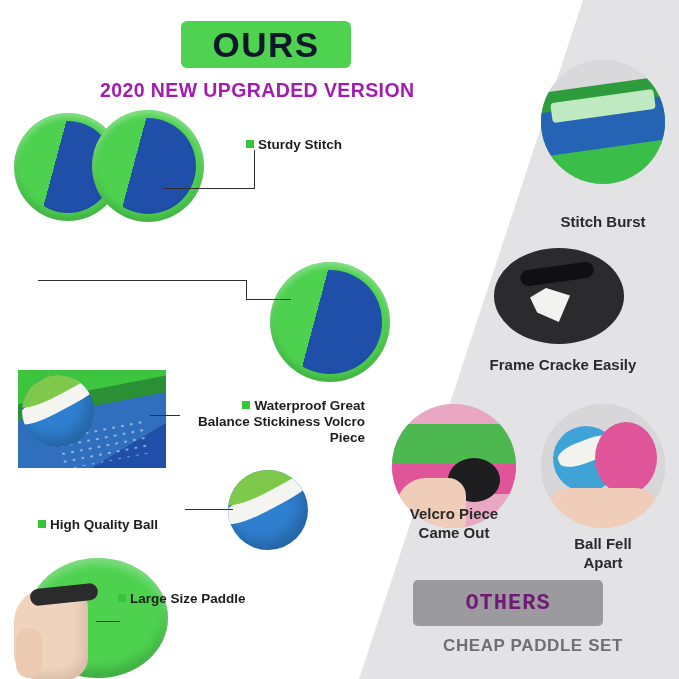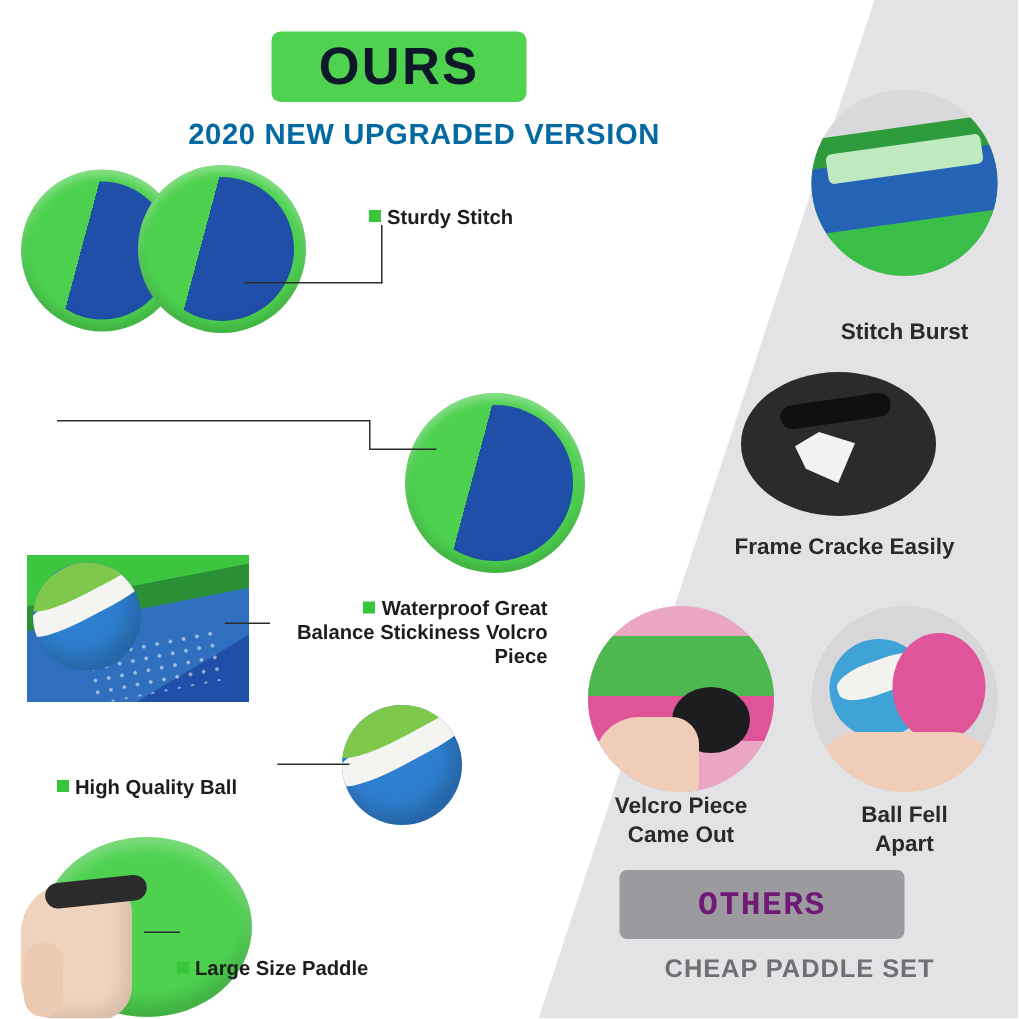--- a/index.html
+++ b/index.html
@@ -44,24 +44,24 @@
     color: #0f172a;
     font-size: 35px;
     font-weight: bold;
     letter-spacing: 1.5px;
   }
   .ours-sub {
     position: absolute;
     left: 100px;
     top: 79px;
     width: 340px;
-    text-align: right;
+    text-align: left;
     font-size: 19.5px;
     font-weight: bold;
-    color: #0369a1;
+    color: #a21caf;
     letter-spacing: 0.4px;
   }
 
   
   .others-badge {
     position: absolute;
     left: 413px;
     top: 580px;
     width: 190px;
     height: 46px;
@@ -286,21 +286,21 @@
 
     <div style="position:absolute; left:0px; top:40px; width:74px; height:92px;
                 background:#f0d3bd; border-radius:34px 20px 22px 26px;
                 box-shadow: inset -6px -6px 10px rgba(0,0,0,0.10);"></div>
     <div style="position:absolute; left:2px; top:80px; width:26px; height:50px;
                 background:#ecc9b1; border-radius:14px;"></div>
 
     <div style="position:absolute; left:16px; top:38px; width:68px; height:17px;
                 background:#2b2b2b; border-radius:9px; transform: rotate(-6deg);"></div>
   </div>
-  <div class="lbl" style="left:118px; top:638px;text-align:center;">
+  <div class="lbl" style="left:118px; top:591px;text-align:center;">
     <span class="bullet"></span><span>Large Size Paddle</span>
   </div>
   <div class="line hline" style="left:96px; top:621px; width:24px;"></div>
 
   <div class="photo" style="left:541px; top:60px; width:124px; height:124px;">
     <div class="inner" style="background:#d9d9dc;">
       <div style="position:absolute; left:-8px; top:24px; width:150px; height:62px;
                   background:#2e9b3c; transform: rotate(-8deg);"></div>
       <div style="position:absolute; left:-8px; top:44px; width:150px; height:48px;
                   background:#2563b5; transform: rotate(-8deg);"></div>
@@ -325,21 +325,21 @@
   <div class="photo" style="left:392px; top:404px; width:124px; height:124px;">
     <div class="inner" style="background:#e9a7c4;">
       <div style="position:absolute; left:0; top:20px; width:124px; height:40px; background:#4cb84f;"></div>
       <div style="position:absolute; left:0; top:60px; width:124px; height:30px; background:#e0559a;"></div>
       <div style="position:absolute; left:56px; top:54px; width:52px; height:44px;
                   background:#1d1d1f; border-radius:50%;"></div>
       <div style="position:absolute; left:4px; top:74px; width:70px; height:54px;
                   background:#f0cdb8; border-radius:30px 18px 10px 14px;"></div>
     </div>
   </div>
-  <div class="rcap" style="left:379px; top:528px; width:150px;">
+  <div class="rcap" style="left:379px; top:504px; width:150px;">
     <span>Velcro Piece</span><br>
     <span>Came Out</span>
   </div>
 
   <div class="photo" style="left:541px; top:404px; width:124px; height:124px;">
     <div class="inner" style="background:#d7d7da;">
       <div style="position:absolute; left:12px; top:22px; width:66px; height:66px;
                   background:#3fa3d8; border-radius:50%;"></div>
       <div style="position:absolute; left:16px; top:36px; width:60px; height:22px;
                   background:#f2f2ee; transform: rotate(-20deg); border-radius:40%;"></div>

